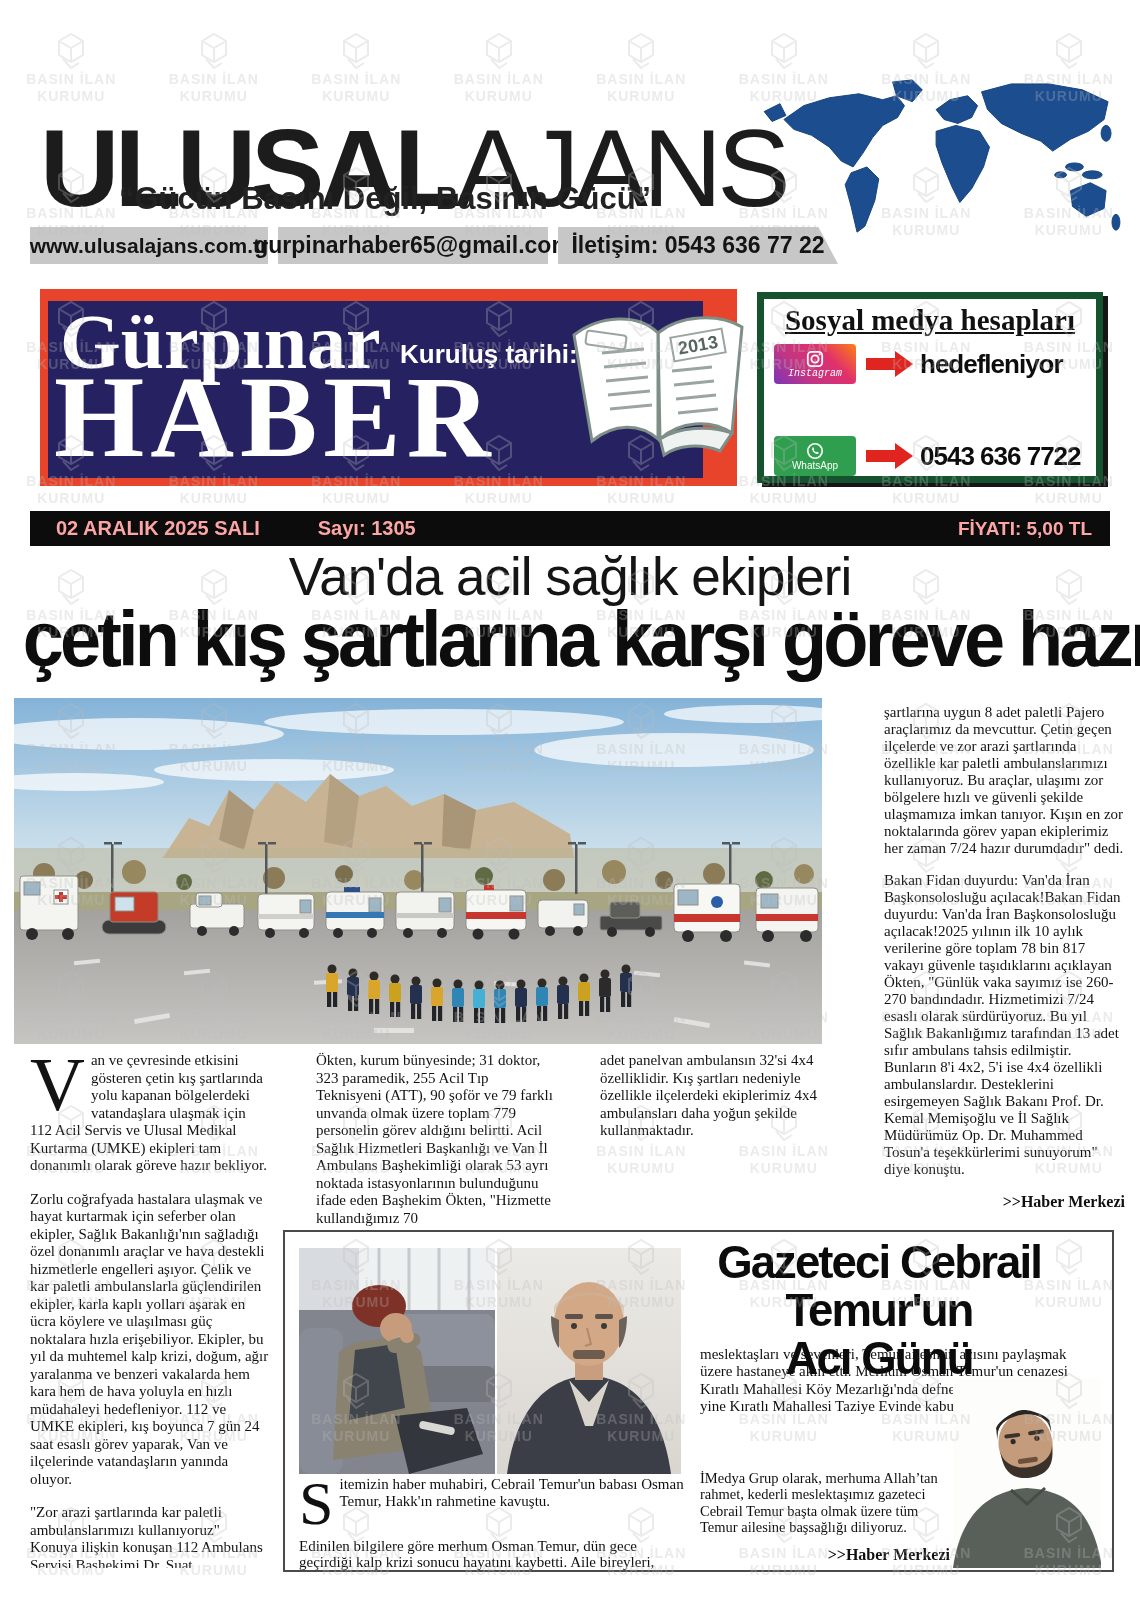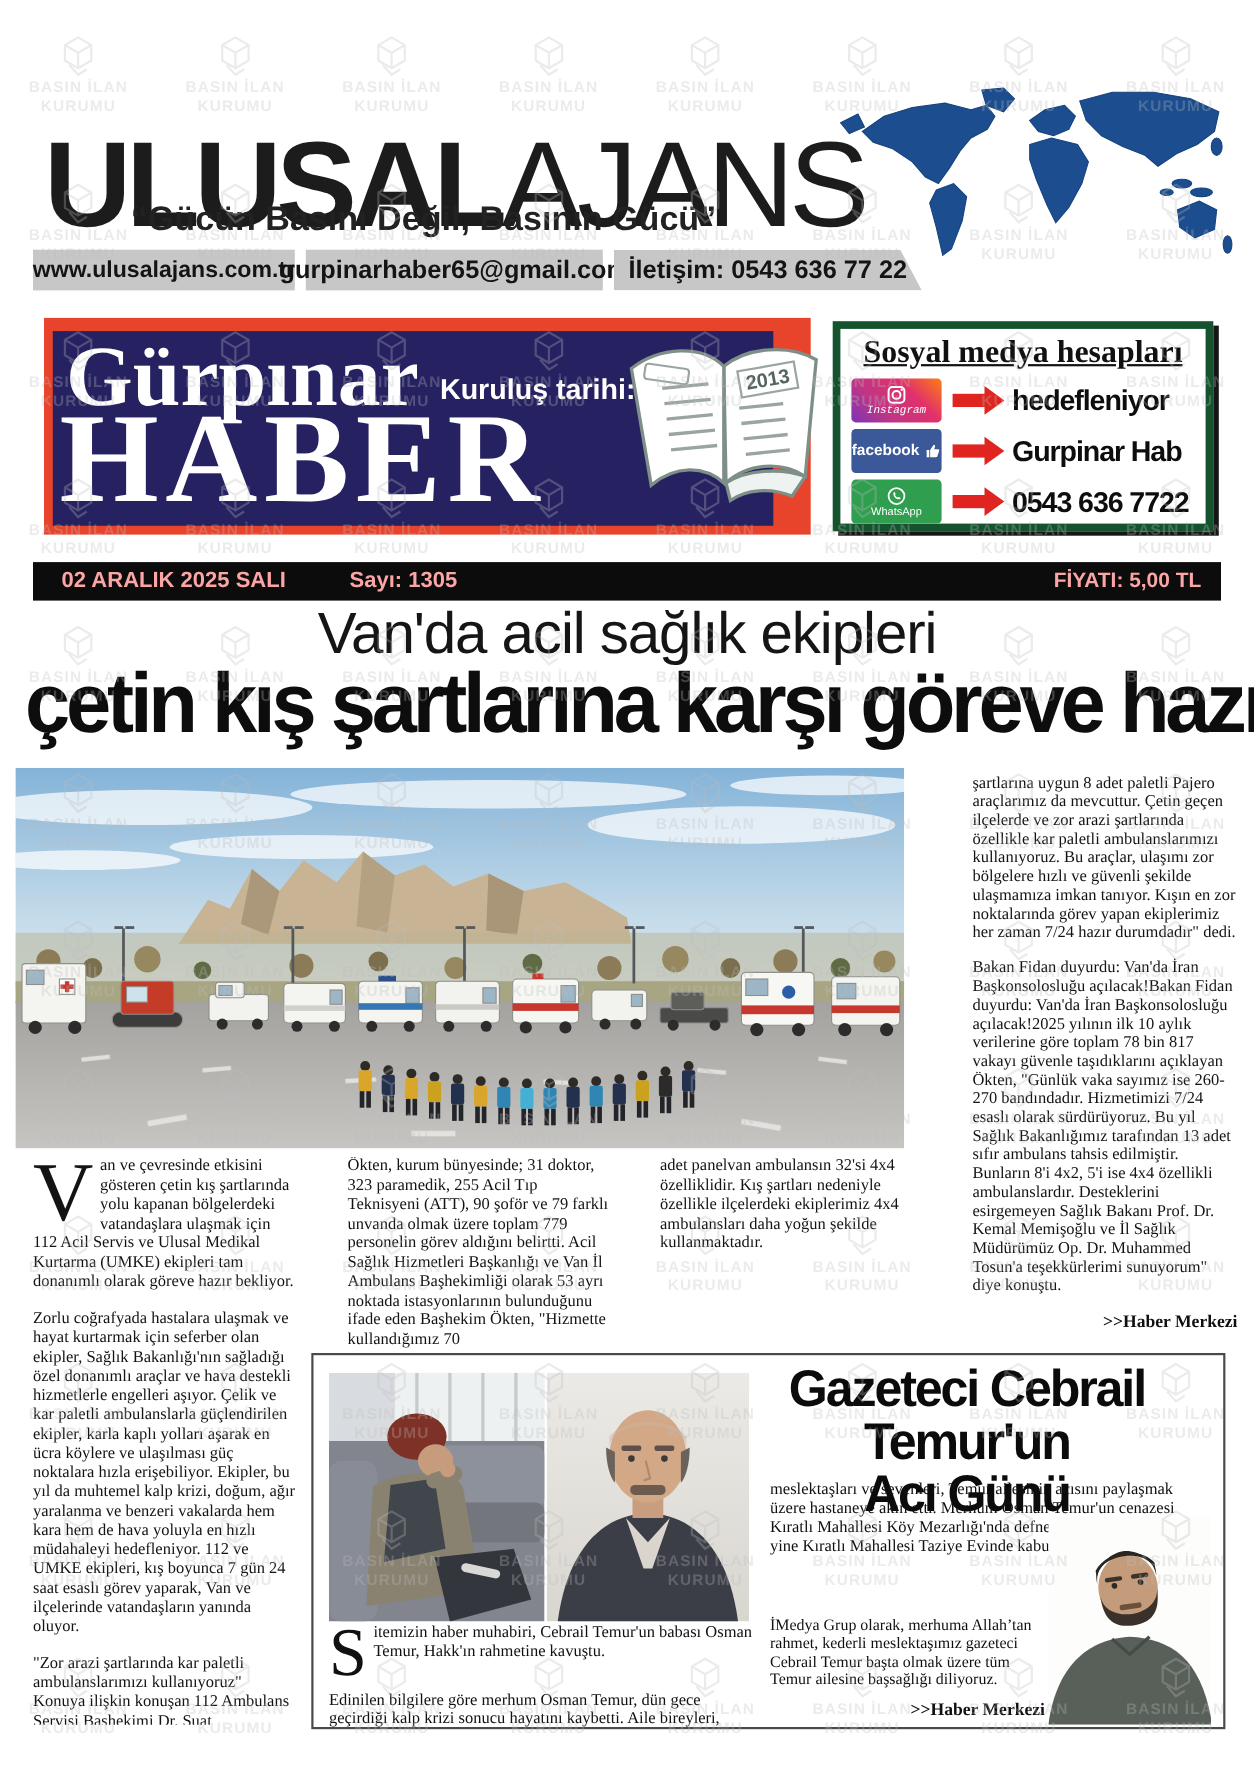--- a/index.html
+++ b/index.html
@@ -190,32 +190,20 @@
           <circle cx="15.2" cy="4.8" r="1.2" fill="#fff"></circle>
         </svg>
         <span class="blabel">Instagram</span>
       </div>
       <div class="arrwrap">
           <div class="arr"></div>
         </div>
       <div class="sval">hedefleniyor</div>
     </div>
 
-    <div class="social-row sr2">
-      <div class="badge badge-fb">
-        <span class="blabel">facebook</span>
-        <svg width="16" height="16" viewBox="0 0 20 20">
-          <path d="M3 9 h3 v8 H3 Z M7 17 V9 l4-6 c1.5,0 2,1 1.5,2.5 L11.5,8 H16 c1.2,0 1.6,1 1.2,2 l-2,6 c-.3,.8-1,1-1.8,1 Z" fill="#fff"></path>
-        </svg>
-      </div>
-      <div class="arrwrap">
-          <div class="arr"></div>
-        </div>
-      <div class="sval">Gurpinar Hab</div>
-    </div>
 
     <div class="social-row sr3">
       <div class="badge badge-wa">
         <svg width="18" height="18" viewBox="0 0 20 20">
           <circle cx="10" cy="10" r="8" fill="none" stroke="#fff" stroke-width="1.8"></circle>
           <path d="M7 6.5 c.4-.8 1.2-.8 1.5,0 l.5,1.2 c.2,.5-.2,1-.5,1.3 c.5,1.2 1.3,2 2.5,2.5 c.3-.3 .8-.7 1.3-.5 l1.2,.5 c.8,.3 .8,1.1 0,1.5 c-3,1.5-7.5-3-6.5-6.5 Z" fill="#fff"></path>
         </svg>
         <span class="blabel">WhatsApp</span>
       </div>
       <div class="arrwrap">

